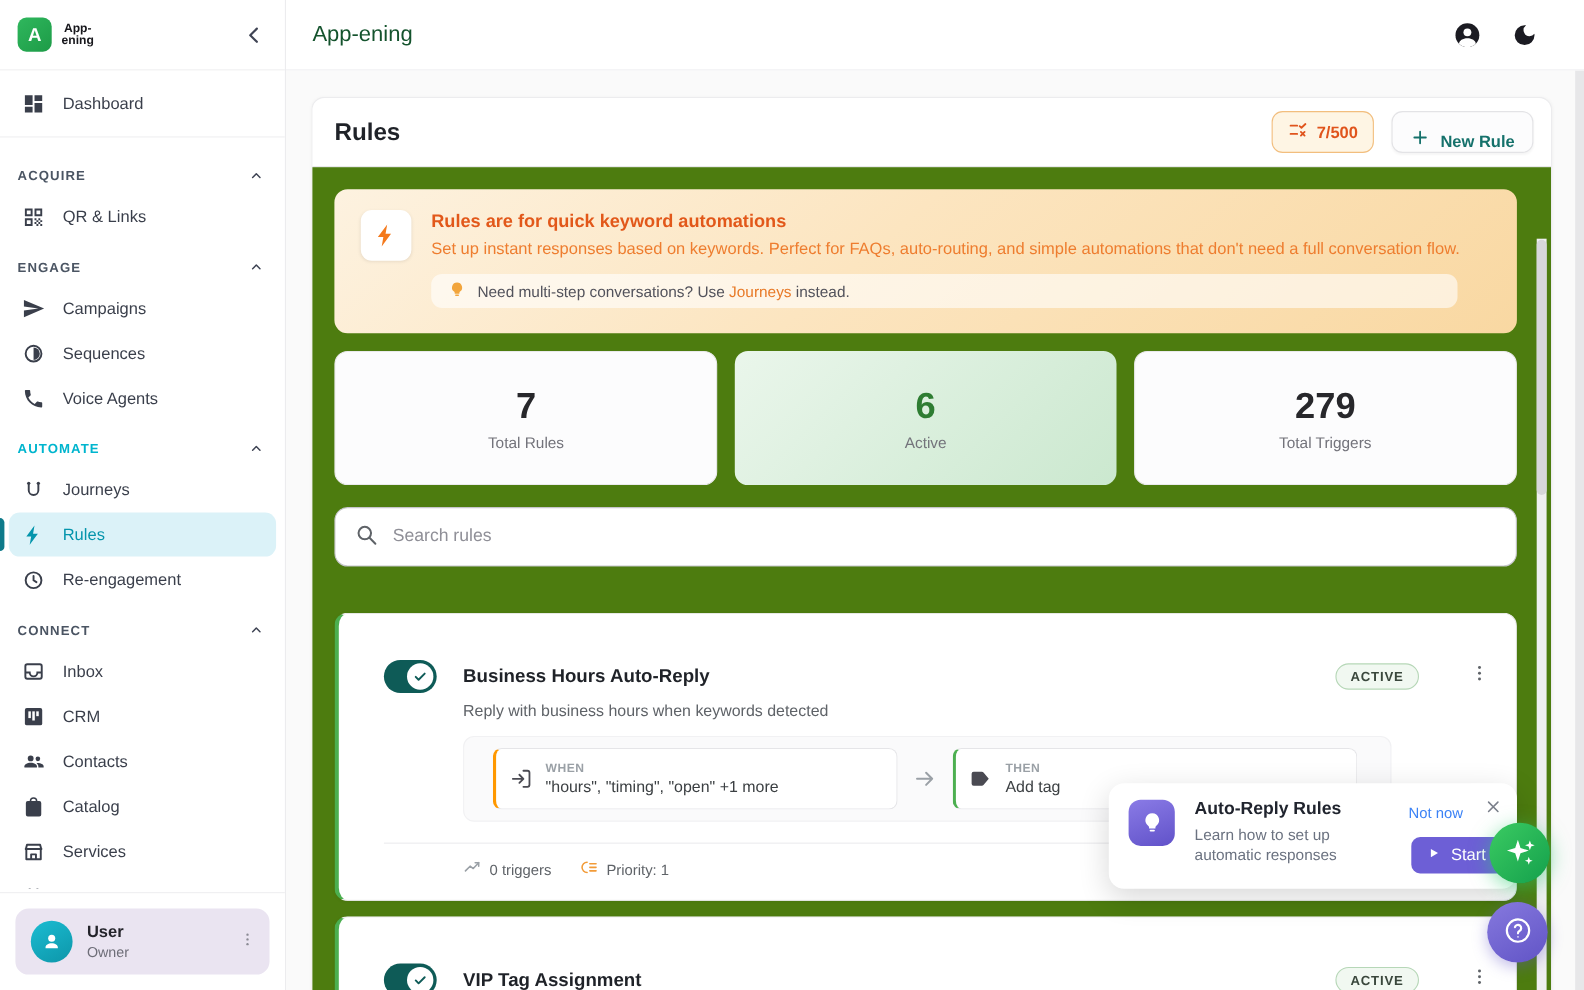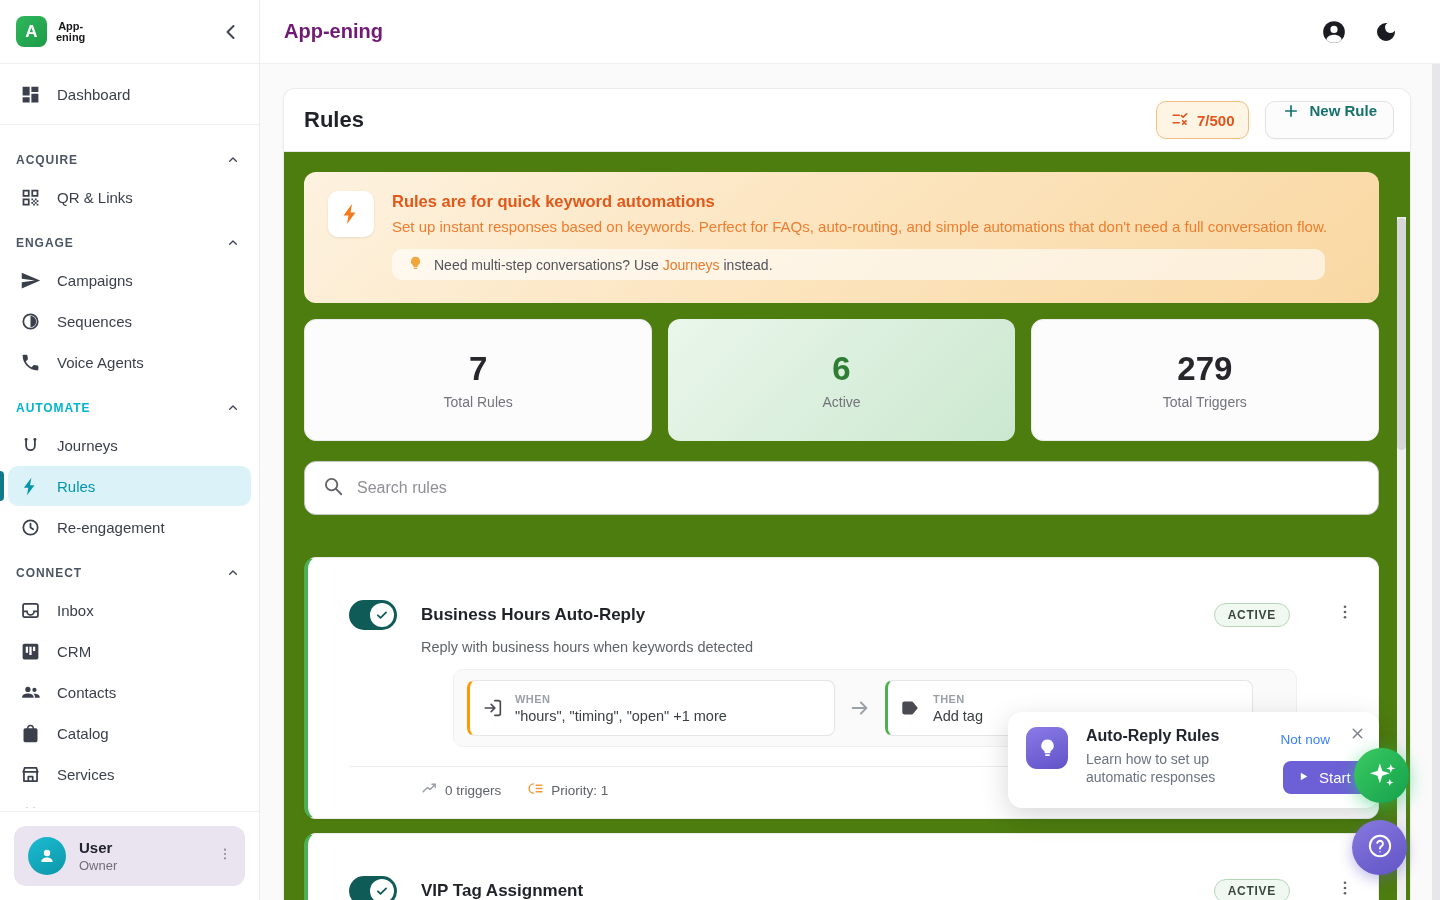--- a/index.html
+++ b/index.html
@@ -36,39 +36,39 @@
   .avatar { width: 38px; height: 38px; border-radius: 50%; background: linear-gradient(150deg,#1BBCD2,#0D96A9);
     display: flex; align-items: center; justify-content: center; flex: none; }
   .avatar svg { width: 24px; height: 24px; }
   .user-name { font-size: 15px; font-weight: 700; color: #23232A; }
   .user-role { font-size: 13px; color: #6E6E78; margin-top: 2px; }
   .user-kebab { margin-left: auto; width: 16px; color: #8A8A94; cursor: pointer; }
 
   
   .topbar { position: absolute; left: 260px; top: 0; width: 1180px; height: 64px; background: #fff;
     border-bottom: 1px solid #F0F0F2; display: flex; align-items: center; padding: 0 42px 0 24px; z-index: 5; }
-  .topbar-title { font-size: 20px; font-weight: 700; color: #701a75; flex: 1; }
+  .topbar-title { font-size: 20px; font-weight: 400; color: #14532d; flex: 1; }
   .tb-ic { width: 26px; height: 26px; color: #1B1B22; cursor: pointer; }
   .tb-ic.moon { width: 24px; height: 24px; margin-left: 27px; }
 
   
   .main-bg { position: absolute; left: 260px; top: 64px; width: 1180px; height: 836px; background: #FAFAFA; }
   .win-scroll { position: absolute; left: 1432px; top: 64px; width: 8px; height: 836px; background: #E7E7E9; }
 
   .panel { position: absolute; left: 283px; top: 88px; width: 1128px; height: 812px; background: #fff;
     border: 1px solid #ECECEE; border-bottom: none; border-radius: 12px 12px 0 0;
     box-shadow: 0 1px 3px rgba(0,0,0,.04); }
   .panel-header { height: 63px; display: flex; align-items: center; padding: 0 16px 0 20px;
     border-bottom: 1px solid #E7E7E9; }
   .panel-title { font-size: 22px; font-weight: 600; color: #1F2228; flex: 1; }
   .quota-badge { height: 38px; padding: 0 14px; border: 1.5px solid #F2BE7E; background: #FEF5E4;
     border-radius: 10px; color: #E0541C; font-size: 15px; font-weight: 700; display: flex; align-items: center; gap: 8px; }
   .quota-badge svg { width: 18px; height: 18px; }
   .new-rule-btn { height: 38px; margin-left: 16px; padding: 0 16px; border: 1px solid #E3E3E6; background: #FCFCFD;
-    border-radius: 10px; color: #15716B; font-size: 15px; font-weight: 600; display: flex; align-items: flex-start;
+    border-radius: 10px; color: #15716B; font-size: 15px; font-weight: 600; display: flex; align-items: flex-end;
     gap: 9px; cursor: pointer; box-shadow: 0 1px 2px rgba(0,0,0,.04); }
   .new-rule-btn svg { width: 18px; height: 18px; }
   .panel-body { height: 748px; background: #4d7c0f; padding: 20px 31px 0 20px; overflow: hidden; position: relative; }
   .panel-scroll-track { position: absolute; right: 4px; top: 65px; bottom: 0; width: 9px; background: #EFEFF0; }
   .panel-scroll-thumb { position: absolute; right: 4px; top: 66px; width: 9px; height: 232px; background: #D7D7DA;
     border-radius: 5px; cursor: grab; }
 
   
   .banner { height: 131px; border-radius: 12px; padding: 19px 24px; display: flex; gap: 18px;
     background: linear-gradient(140deg,#FDF2E0 0%,#FCE5C0 45%,#F9D8A2 100%); }
@@ -114,22 +114,22 @@
   .rule-head { display: flex; align-items: center; }
   .toggle { width: 48px; height: 30px; border-radius: 15px; background: #0E5B57; position: relative; flex: none; cursor: pointer; }
   .toggle-knob { position: absolute; right: 3px; top: 3px; width: 24px; height: 24px; border-radius: 50%; background: #fff;
     display: flex; align-items: center; justify-content: center; }
   .toggle-knob svg { width: 14px; height: 14px; }
   .rule-title { font-size: 17px; font-weight: 700; color: #1F2228; margin-left: 24px; flex: 1; }
   .badge-active { height: 24px; padding: 0 13px; border: 1px solid #B6D7B7; background: #F1F8F1; border-radius: 13px;
     font-size: 12px; font-weight: 600; letter-spacing: .06em; color: #3A473C; display: flex; align-items: center; }
   .kebab { margin-left: 46px; width: 18px; height: 24px; color: #5F6368; cursor: pointer; }
   .rule-desc { margin-left: 72px; margin-top: 9px; font-size: 14.5px; color: #5F6368; }
-  .flow { margin-left: 104px; margin-top: 14px; background: #FAFAFB; border: 1px solid #F1F1F3; border-radius: 10px;
-    padding: 10px 13px; display: flex; align-items: center; width: 844px; }
+  .flow { margin-left: 72px; margin-top: 14px; background: #FAFAFB; border: 1px solid #F1F1F3; border-radius: 10px;
+    padding: 10px 26px; display: flex; align-items: center; width: 844px; }
   .cond { width: 368px; height: 56px; background: #fff; border: 1px solid #E5E5E8; border-left: 3px solid #FF9800;
     border-radius: 8px; display: flex; align-items: center; gap: 11px; padding: 0 12px; }
   .cond.then { border-left-color: #4CAF50; }
   .cond-ic { width: 22px; height: 22px; color: #4A4A52; flex: none; }
   .cond-label { font-size: 11px; font-weight: 700; letter-spacing: .04em; color: #9AA0A6; }
   .cond-value { font-size: 14.5px; color: #3C4043; margin-top: 3px; white-space: nowrap; }
   .flow-arrow { width: 50px; display: flex; justify-content: center; color: #9AA0A6; }
   .flow-arrow svg { width: 22px; height: 22px; }
   .rule-divider { border-top: 1px solid #ECECEE; margin-top: 19px; }
   .rule-foot { margin-left: 72px; margin-top: 13px; display: flex; align-items: center; gap: 26px;

